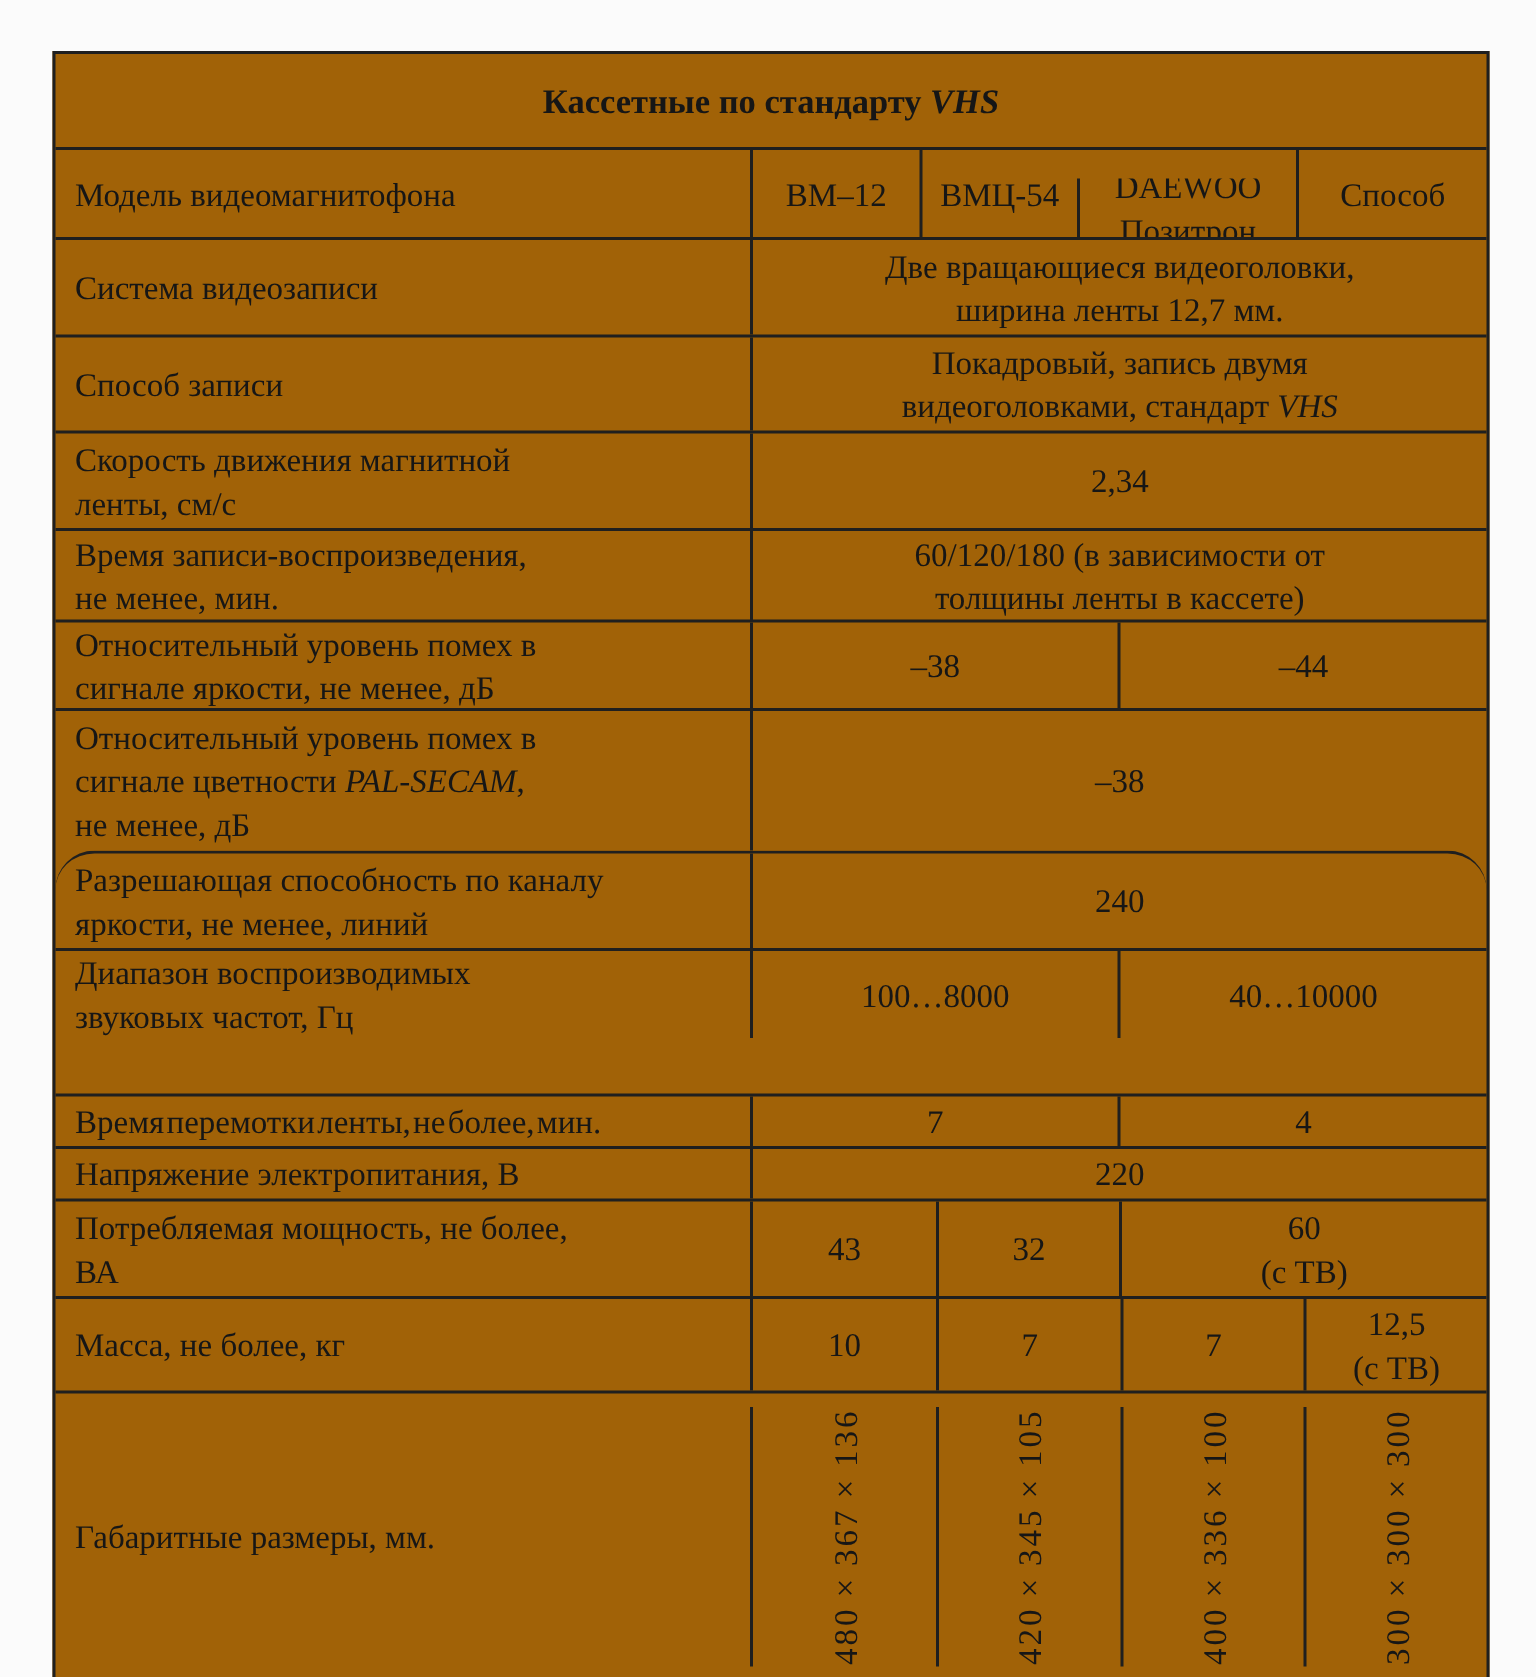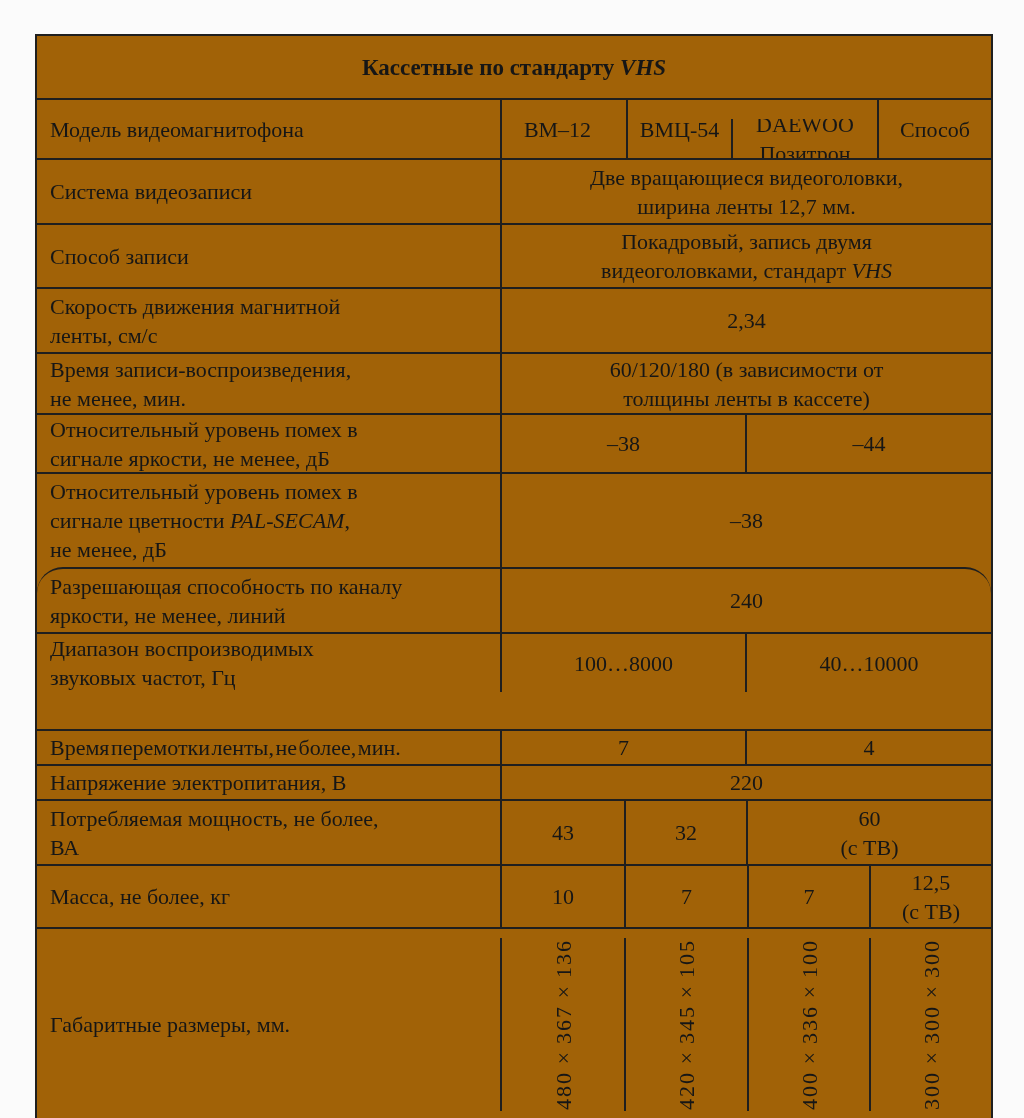--- a/index.html
+++ b/index.html
@@ -61,21 +61,21 @@
   .r-resol   { height:63px;border-radius:26px; }
   .r-audio   { height:58px; }
   .r-rewind  { height:33px;margin-top:37px; }
   .r-voltage { height:33px; }
   .r-power   { height:63px; }
   .r-mass    { height:61px; }
   .r-dims    { height:191px;align-items:center; }
   
   .w-label { flex-basis:463px; }
   .w-m1 { flex-basis:113px; }
-  .w-m2 { flex-basis:105px;margin-left:13px; }
+  .w-m2 { flex-basis:105px; }
   .w-m3 { flex-basis:146px;margin-top:19px; }
   .w-half { flex-basis:245px; }
   .w-q1 { flex-basis:124px; }
   .w-q2 { flex-basis:123px; }
   .w-q3 { flex-basis:122px; }
 </style>
 </head>
 <body>
 
 <div class="spec-table">

